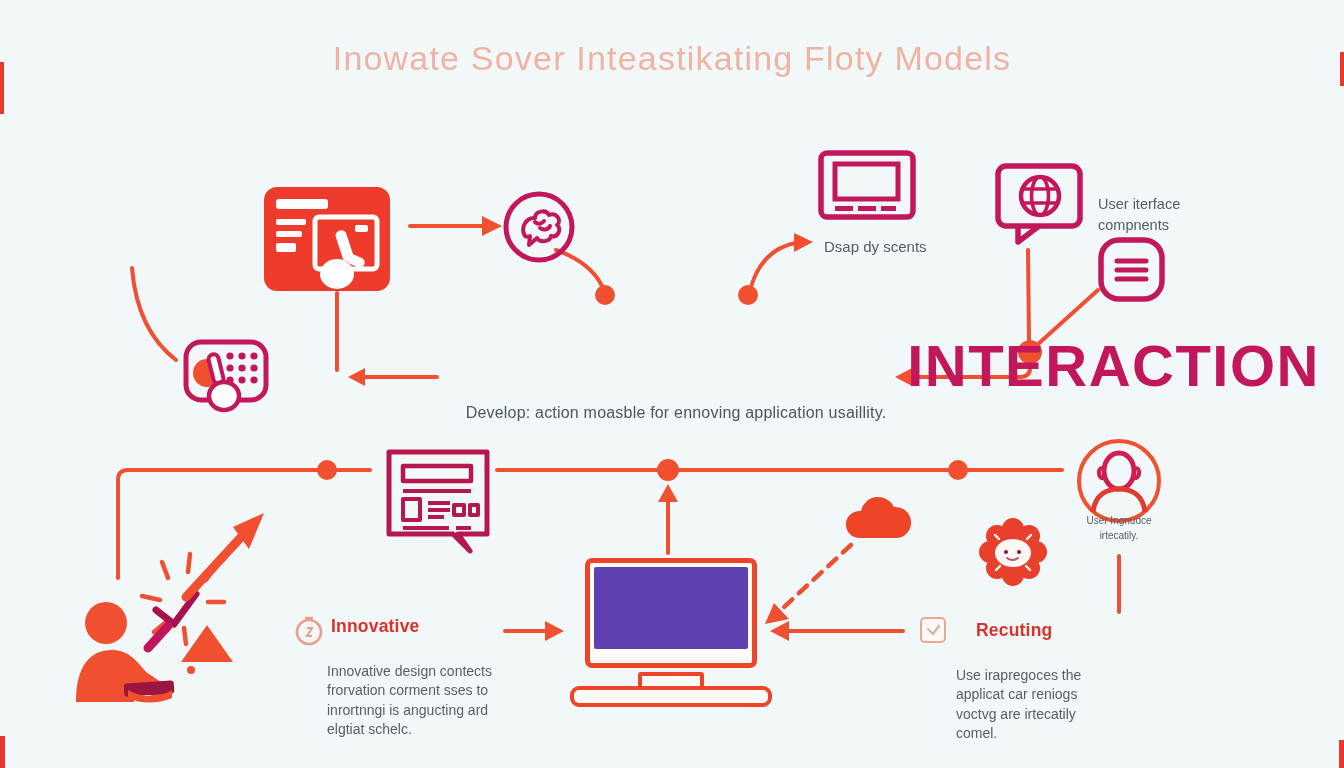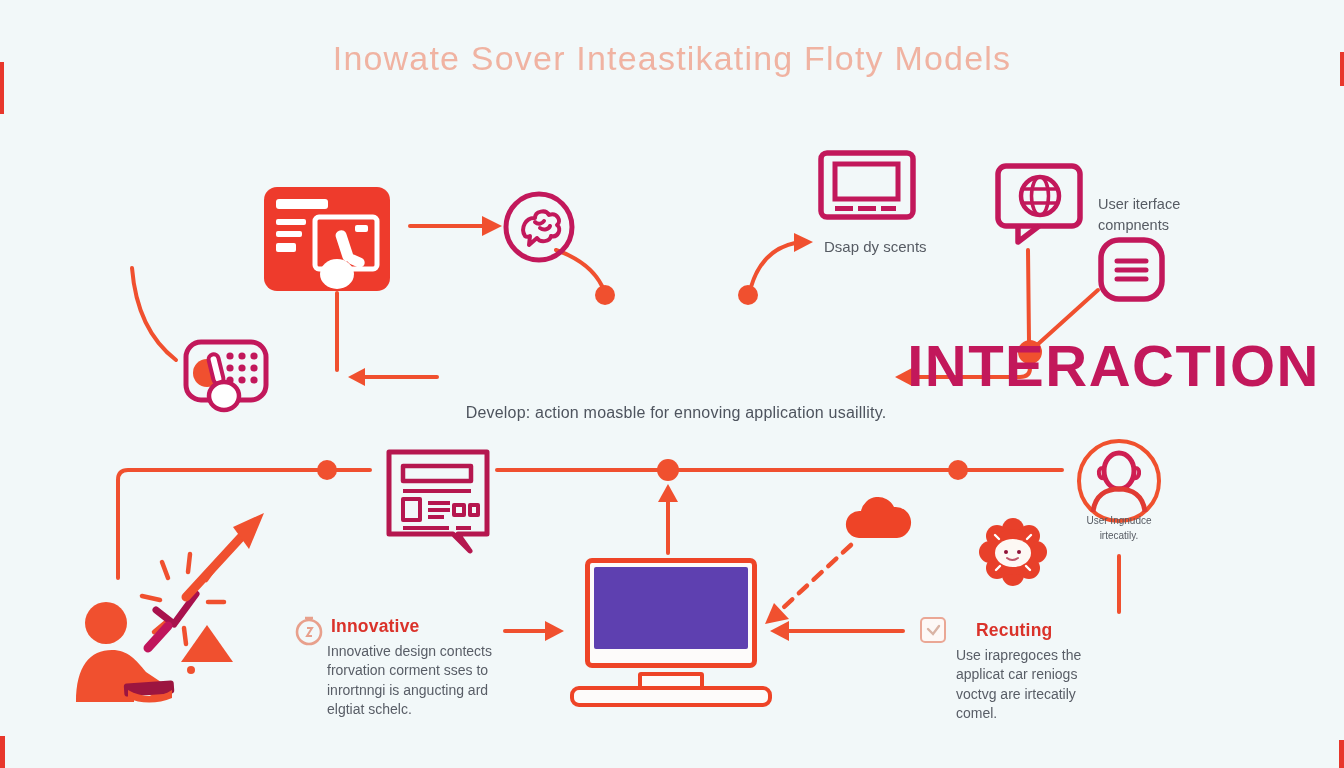--- a/index.html
+++ b/index.html
@@ -19,21 +19,21 @@
   .interaction{
     left:0;top:332px;width:1320px;text-align:right;
     font-size:58px;font-weight:800;letter-spacing:1.5px;color:#c2185b;
   }
   .subtitle{
     left:16px;top:404px;width:1320px;text-align:center;
     font-size:16px;color:#4e545e;letter-spacing:.2px;
   }
   .lbl{font-size:15px;color:#565b63;line-height:1.45;}
   .callout-head{font-size:17.5px;font-weight:700;color:#da322a;letter-spacing:.2px;}
-  .callout-body{font-size:14px;color:#585d66;line-height:1.38;}
+  .callout-body{font-size:14px;color:#585d66;line-height:1.38;margin-top:20px;}
   svg{display:block;overflow:visible;}
   .edge{background:#e8372c;}
   
   .monitor-frame{
     left:585px;top:558px;width:162px;height:100px;
     border:5px solid #ee4427;border-radius:7px;background:#fdfbfa;
     padding:0;
   }
   .monitor-screen{
     position:absolute;left:4px;top:4px;width:154px;height:82px;

